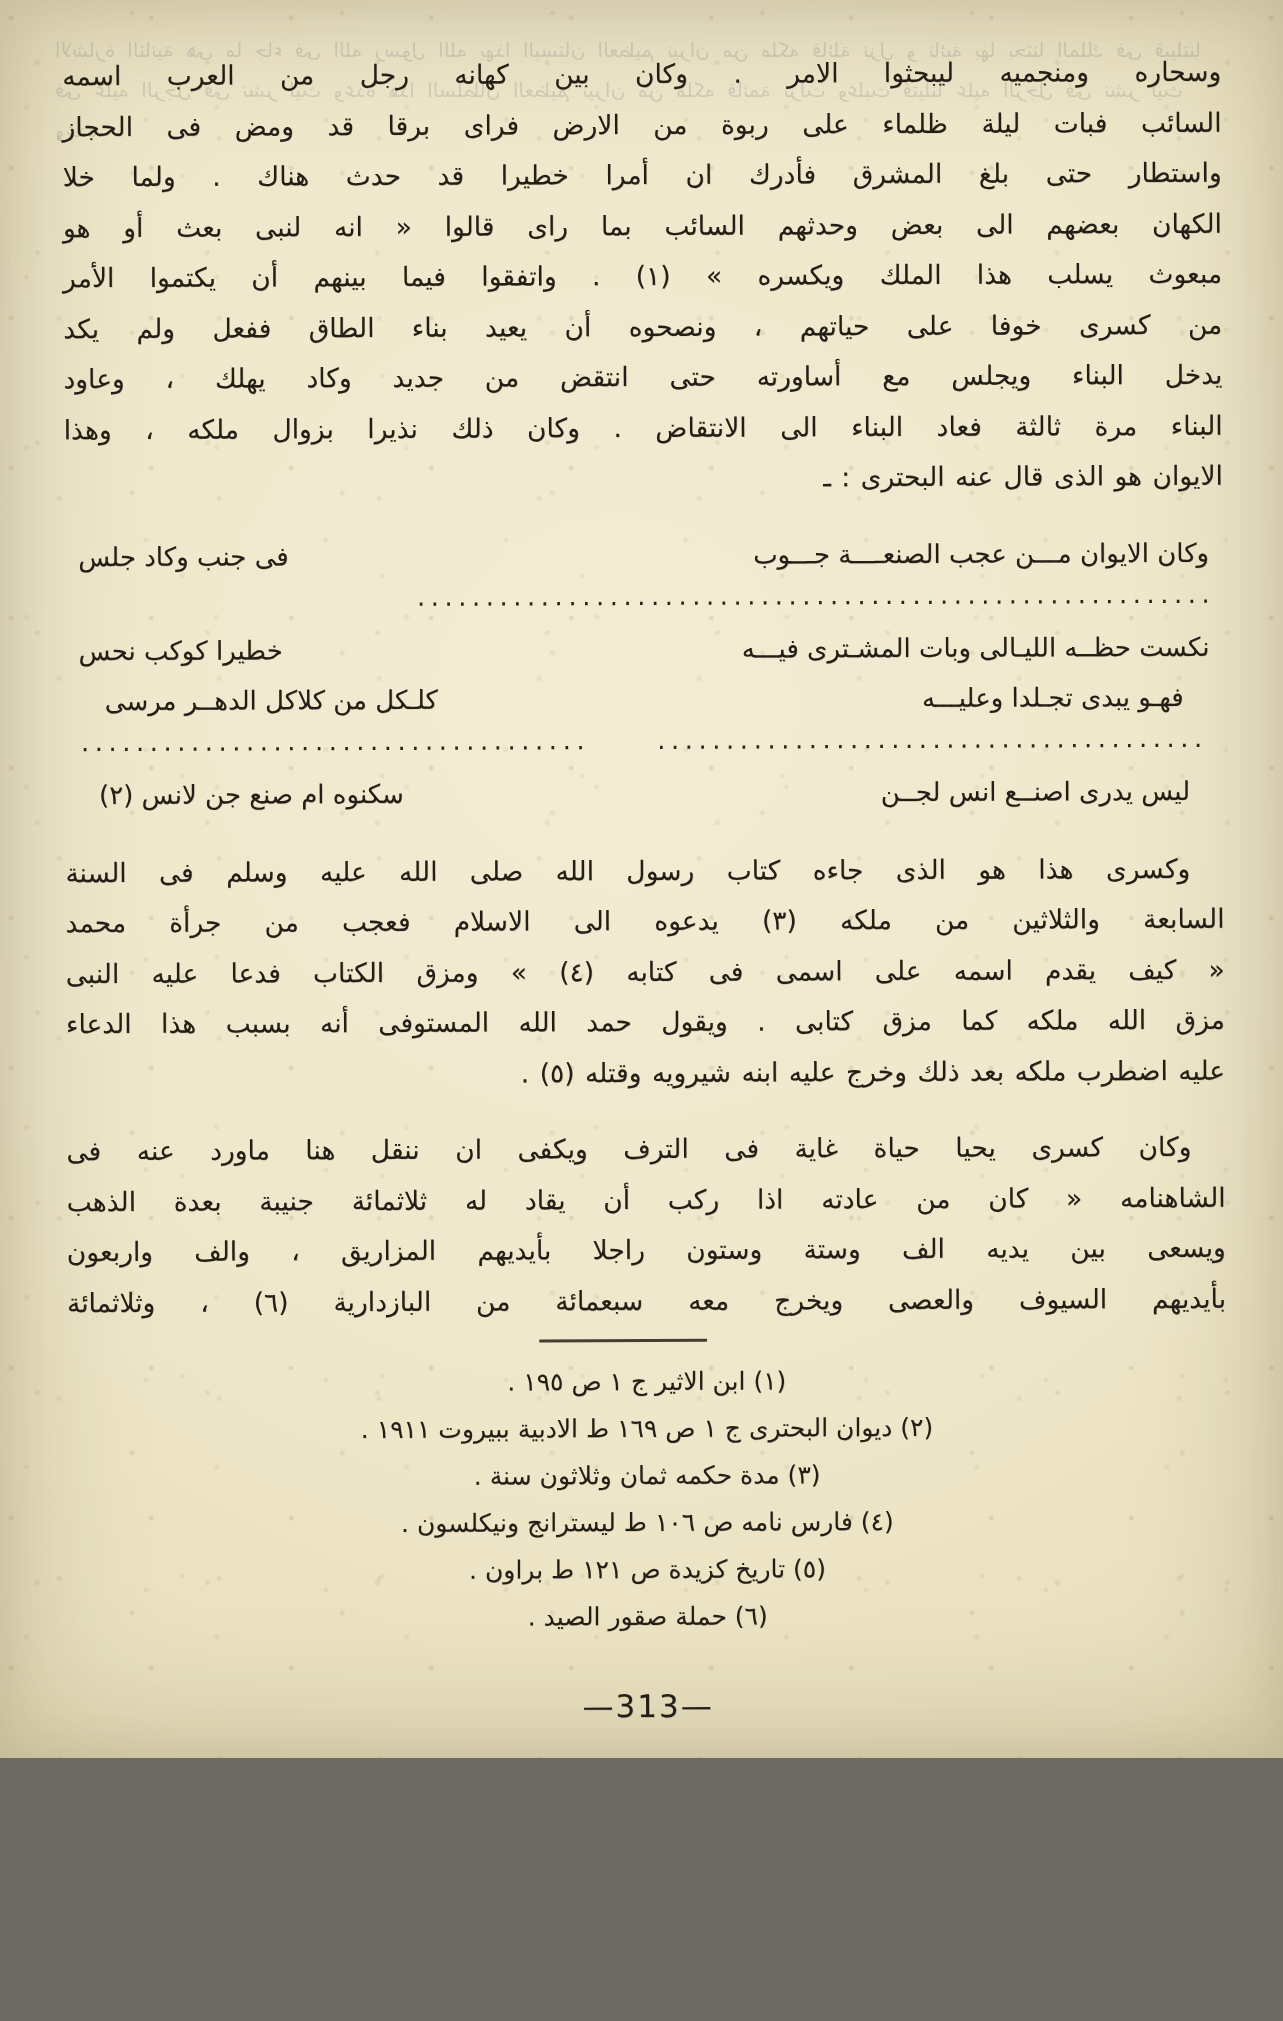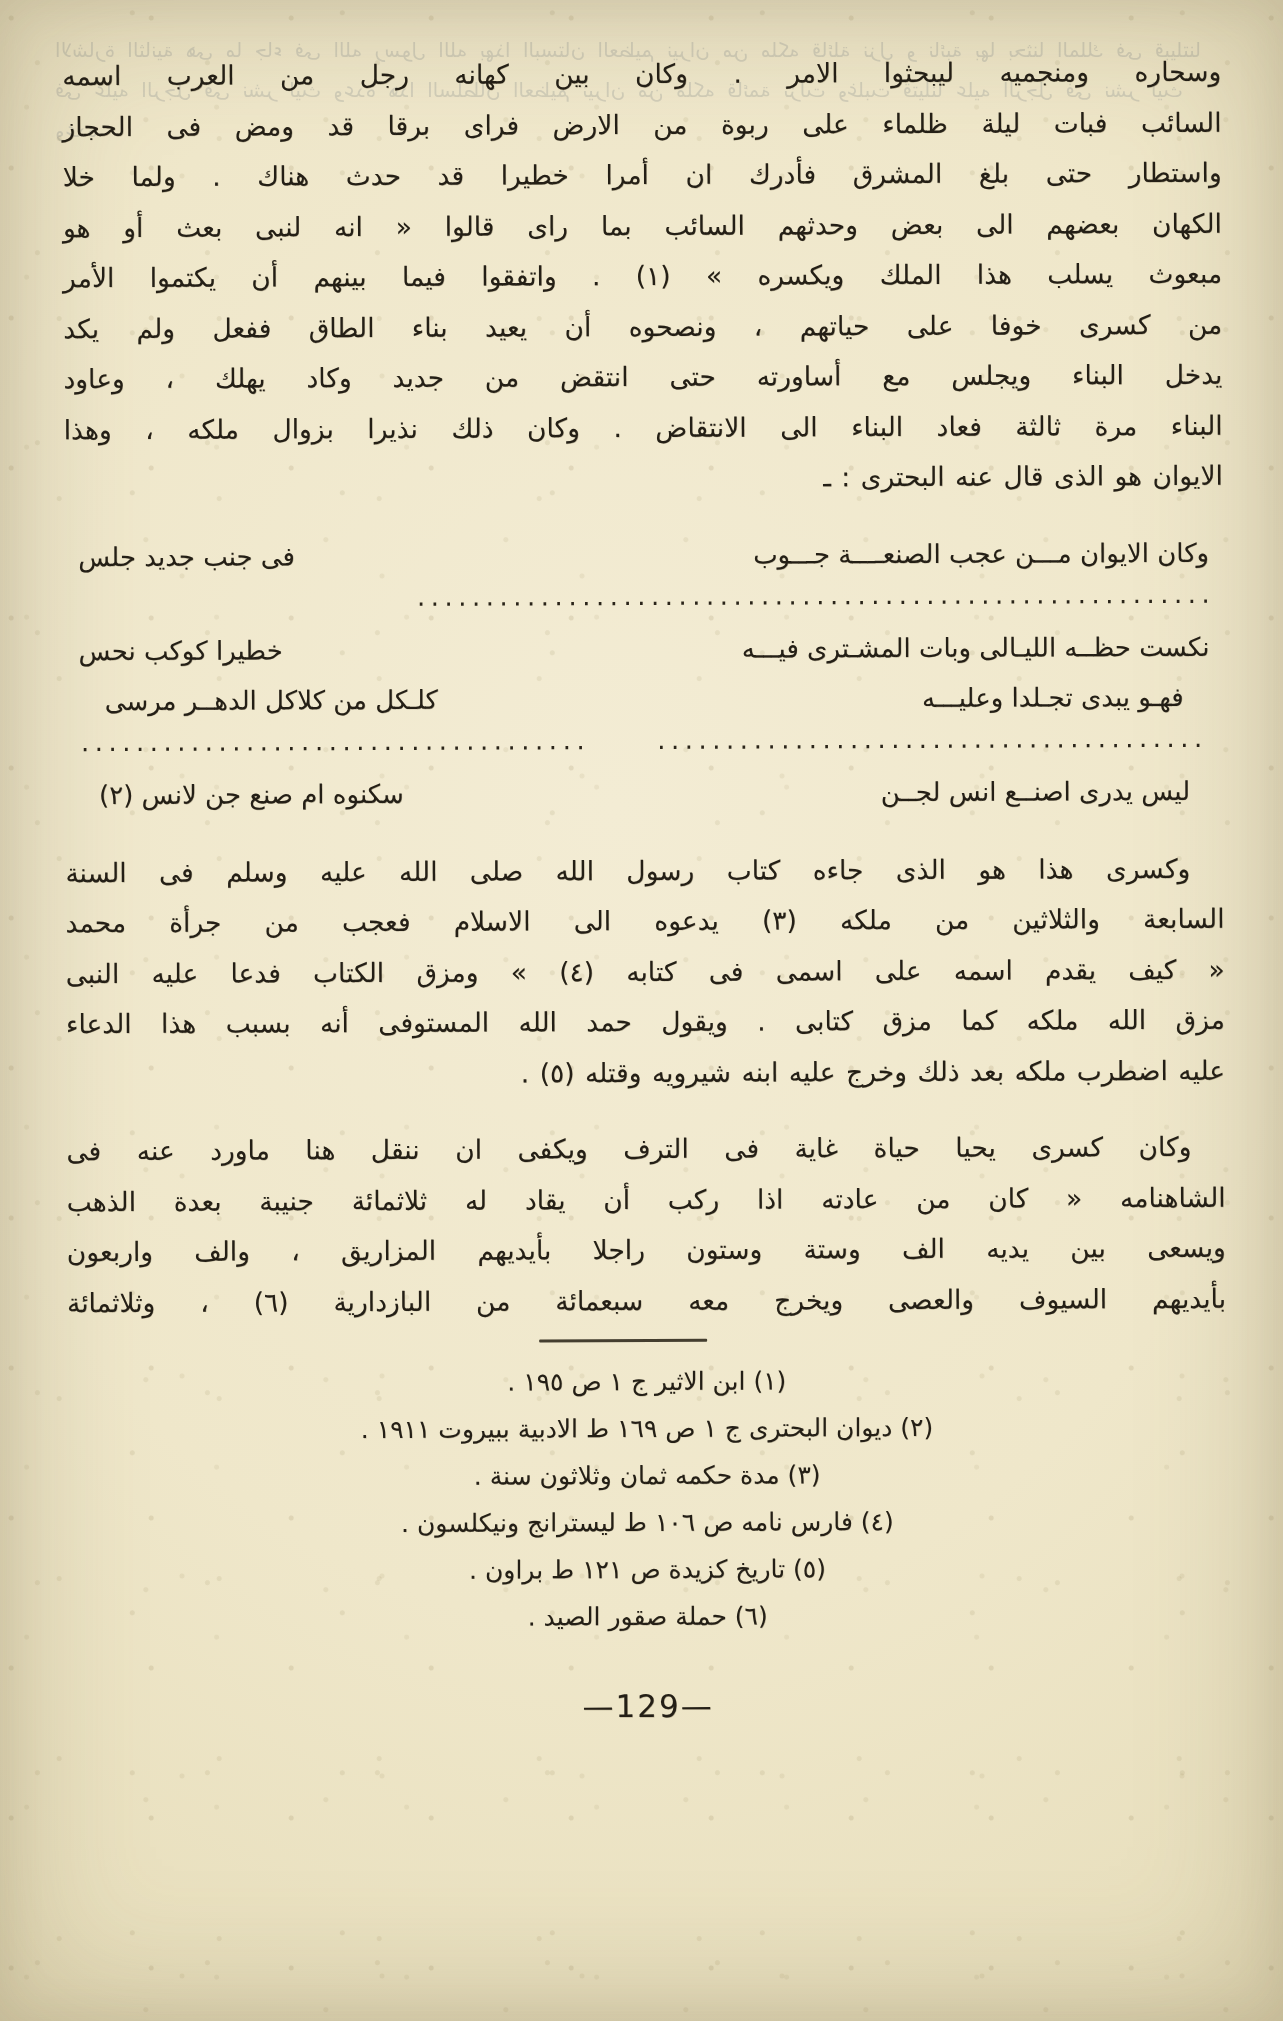--- a/index.html
+++ b/index.html
@@ -3,21 +3,21 @@
 <meta charset="utf-8">
 <title>Scanned Arabic Book Page 227</title>
 <style>
   html,body{margin:0;padding:0;background:#6b6b63;}
   body{
     font-family:"DejaVu Sans","Liberation Sans",sans-serif;
   }
   #page{
     position:relative;
     width:1283px;
-    height:2021px;
+    height:1758px;
     margin:0 auto;
     overflow:hidden;
     background:
       radial-gradient(ellipse 120% 90% at 48% 40%, #f3ecd4 0%, #efe7ca 45%, #e8dfbd 72%, #ded3ad 100%);
     color:#241f16;
   }
   
   #grain{
     position:absolute;inset:0;pointer-events:none;
     background-image:
@@ -162,21 +162,21 @@
       <p class="body-par">من كسرى خوفا على حياتهم ، ونصحوه أن يعيد بناء الطاق ففعل ولم يكد</p>
       <p class="body-par">يدخل البناء ويجلس مع أساورته حتى انتقض من جديد وكاد يهلك ، وعاود</p>
       <p class="body-par">البناء مرة ثالثة فعاد البناء الى الانتقاض . وكان ذلك نذيرا بزوال ملكه ، وهذا</p>
       <p class="body-par" style="text-align-last:right;">الايوان هو الذى قال عنه البحترى : ـ</p>
     </div>
 
     <div class="poem">
 
       <div class="verse">
         <span class="hemi right">وكان الايوان مـــن عجب الصنعــــة جـــوب</span>
-        <span class="hemi left">فى جنب جديد جلس</span>
+        <span class="hemi left">فى جنب وكاد جلس</span>
       </div>
       <div class="dots dots-full">..........................................................</div>
 
       <div class="verse">
         <span class="hemi right">نكست حظــه الليـالى وبات المشـترى فيـــه</span>
         <span class="hemi left">خطيرا كوكب نحس</span>
       </div>
 
       <div class="verse" style="padding:0 40px;">
         <span class="hemi right">فهـو يبدى تجـلدا   وعليـــه</span>
@@ -217,17 +217,17 @@
     <div class="fn-block">
       <p class="fn">(١) ابن الاثير ج ١ ص ١٩٥ .</p>
       <p class="fn">(٢) ديوان البحترى ج ١ ص ١٦٩ ط الادبية ببيروت ١٩١١ .</p>
       <p class="fn">(٣) مدة حكمه ثمان وثلاثون سنة .</p>
       <p class="fn">(٤) فارس نامه ص ١٠٦ ط ليسترانج ونيكلسون .</p>
       <p class="fn">(٥) تاريخ كزيدة ص ١٢١ ط براون .</p>
       <p class="fn">(٦) حملة صقور الصيد .</p>
     </div>
 
     <div class="page-num-wrap">
-      <span class="page-num">—129—</span>
+      <span class="page-num">—313—</span>
     </div>
 
   </div>
 </div>
 
 </body></html>

